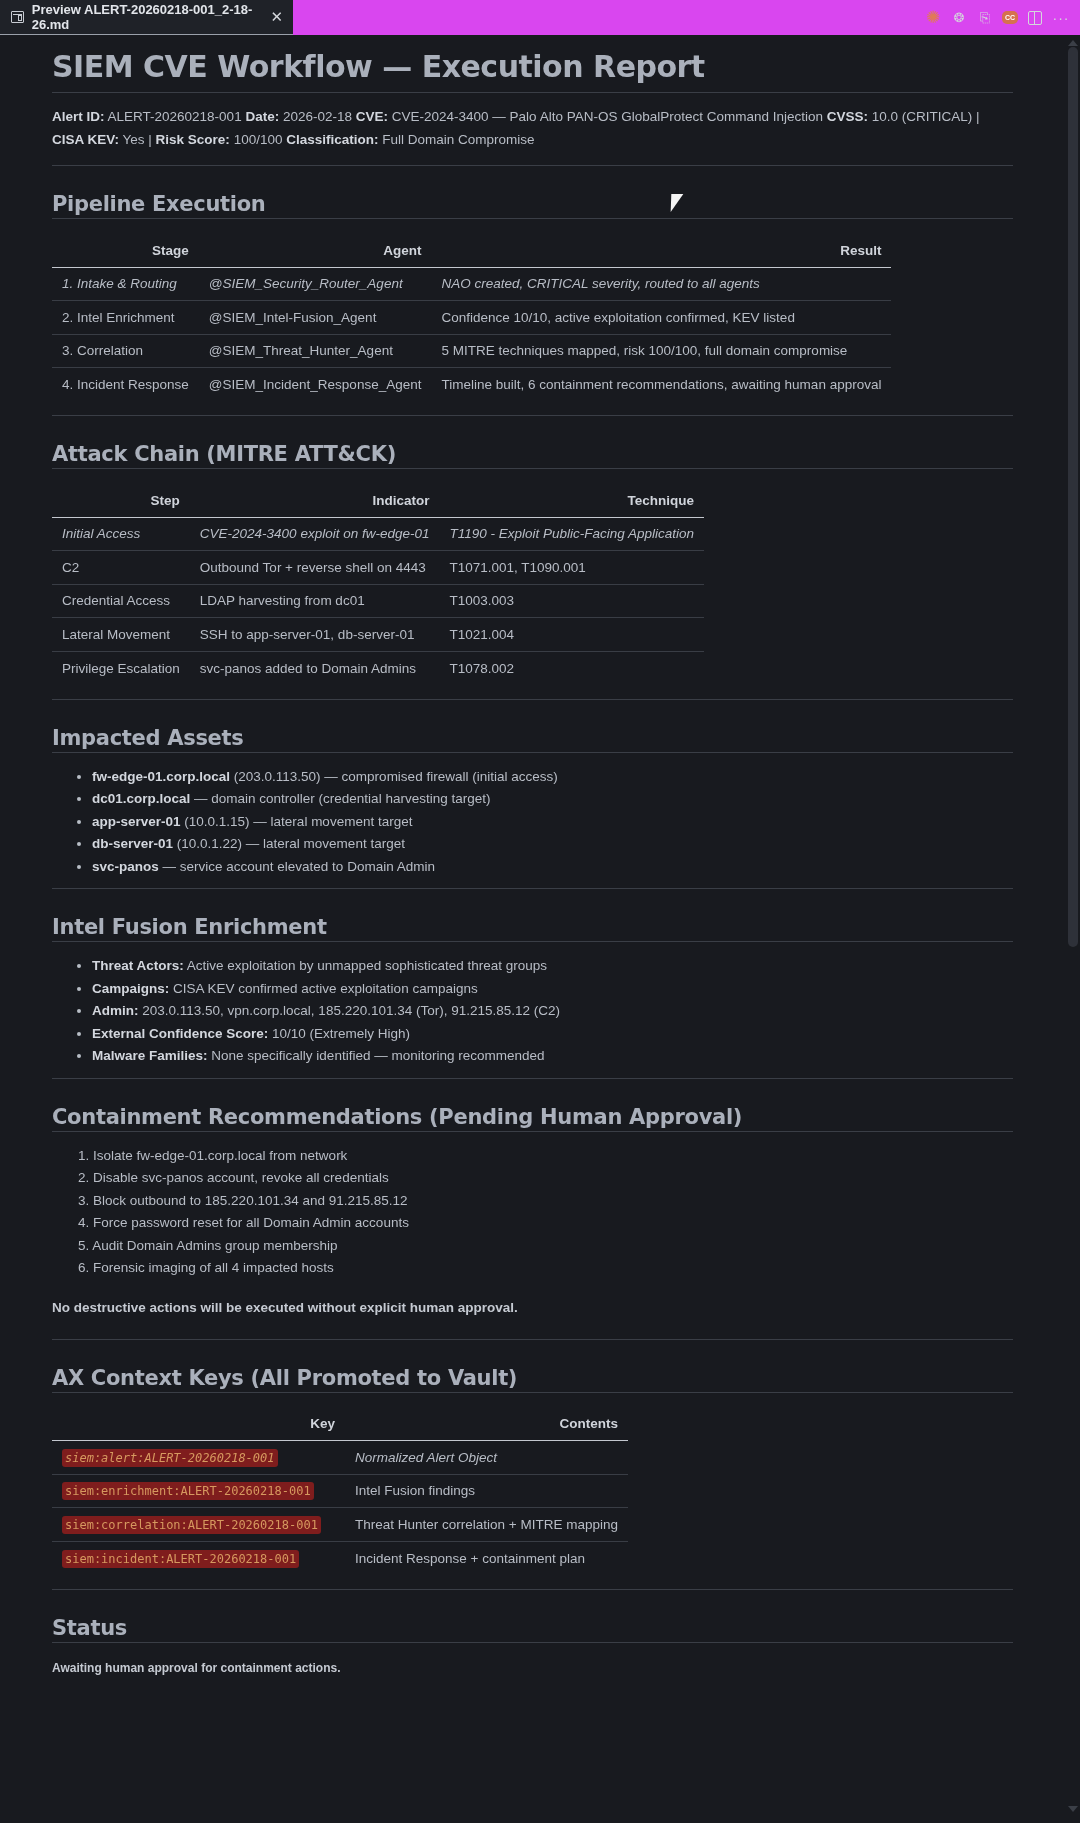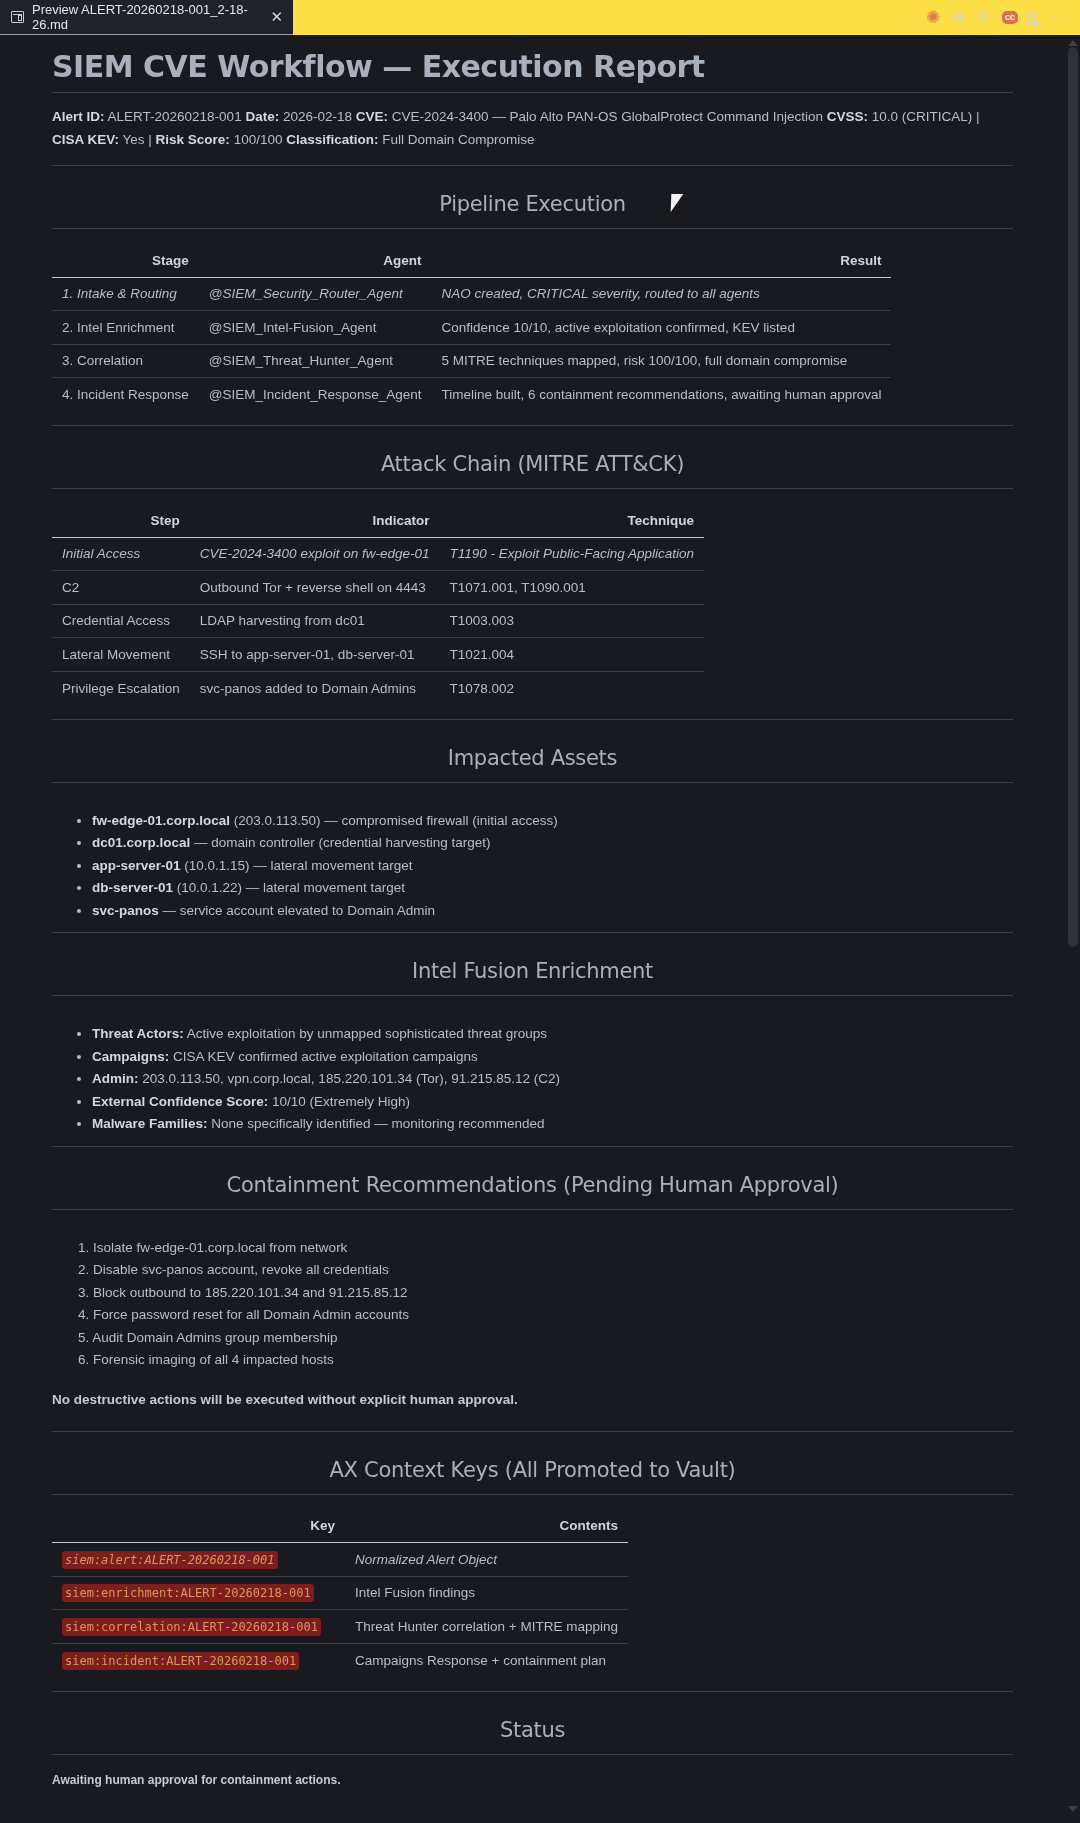--- a/index.html
+++ b/index.html
@@ -4,21 +4,21 @@
 <style>
   * { box-sizing: border-box; margin: 0; padding: 0; }
   html, body {
     width: 1080px; height: 1823px; overflow: hidden;
     background: #181a1f;
     font-family: "Liberation Sans", "DejaVu Sans", sans-serif;
     color: #c5cad3;
   }
   .tabbar {
     position: absolute; left: 0; top: 0; width: 1080px; height: 35px;
-    background: #fde047; display: flex; align-items: center;
+    background: #d946ef; display: flex; align-items: center; font-weight: bold;
   }
   .tab {
     display: flex; align-items: center; gap: 8px;
     height: 35px; padding: 0 10px 0 11px;
     background: #1f2228; border-bottom: 1px solid #9aa0aa;
     font-size: 13px; color: #e2e5ea; width: 293px;
   }
   .tab .tab-icon { width: 14px; height: 12px; border: 1.3px solid #c8ccd3; border-radius: 1px; position: relative; }
   .tab .tab-icon::before { content: ""; position: absolute; left: 1px; right: 1px; top: 2px; height: 1.3px; background: #c8ccd3; }
   .tab .tab-icon::after { content: ""; position: absolute; left: 6px; right: 1px; bottom: 1px; height: 4px; border: 1.2px solid #c8ccd3; }
@@ -43,31 +43,31 @@
     border-bottom: 1px solid #3a3e46;
     font-family: "DejaVu Sans", sans-serif; letter-spacing: -0.5px;
   }
   .meta {
     font-size: 13.5px; line-height: 23px; color: #b8bdc6;
     padding-top: 12px; padding-bottom: 14px;
     border-bottom: 1px solid #3a3e46;
   }
   .meta b { color: #d3d7de; }
   h2 {
-    font-size: 21px; font-weight: normal; color: #aab0bb;
+    font-size: 21px; font-weight: bold; color: #aab0bb;
     font-family: "DejaVu Sans", sans-serif; letter-spacing: -0.3px;
-    padding-bottom: 12px; border-bottom: 1px solid #3a3e46; text-align: center;
+    padding-bottom: 2px; border-bottom: 1px solid #3a3e46;
   }
   .section { padding-top: 26px; }
   table { border-collapse: collapse; margin-top: 15px; font-size: 13.5px; }
   th { text-align: right; font-weight: bold; color: #d0d4db; padding: 8px 10px 8px 10px; height: 33px; border-bottom: 1.5px solid #c4c8cf; }
   td { padding: 0 10px; height: 33.5px; color: #b8bdc6; border-top: 1px solid #393d45; }
   tbody tr:first-child td { border-top: none; font-style: italic; }
   .tblwrap { padding-bottom: 14px; border-bottom: 1px solid #3a3e46; }
-  ul, ol { font-size: 13.5px; color: #b8bdc6; line-height: 22.5px; padding-top: 27px; padding-bottom: 10px; }
+  ul, ol { font-size: 13.5px; color: #b8bdc6; line-height: 22.5px; padding-top: 13px; padding-bottom: 10px; }
   ul { padding-left: 40px; list-style: disc; }
   ol { padding-left: 26px; list-style: none; }
   ul li b { color: #d3d7de; }
   .listwrap { border-bottom: 1px solid #3a3e46; }
   .note { font-size: 13.5px; font-weight: bold; color: #c5cad2; padding-top: 10px; padding-bottom: 24px; border-bottom: 1px solid #3a3e46; }
   code {
     font-family: "DejaVu Sans Mono", monospace; font-size: 12px; color: #d6995f;
     background: #7f1d1d; border-radius: 3px; padding: 2px 3px;
   }
   .status-text { font-size: 12px; font-weight: bold; color: #c5cad2; padding-top: 18px; }
@@ -247,21 +247,21 @@
           <tr>
               <td><code>siem:enrichment:ALERT-20260218-001</code></td>
               <td>Intel Fusion findings</td>
             </tr>
           <tr>
               <td><code>siem:correlation:ALERT-20260218-001</code></td>
               <td>Threat Hunter correlation + MITRE mapping</td>
             </tr>
           <tr>
               <td><code>siem:incident:ALERT-20260218-001</code></td>
-              <td>Campaigns Response + containment plan</td>
+              <td>Incident Response + containment plan</td>
             </tr>
         </tbody>
       </table>
     </div>
   </div>
 
   <div class="section">
     <h2>Status</h2>
     <div class="status-text">Awaiting human approval for containment actions.</div>
   </div>

